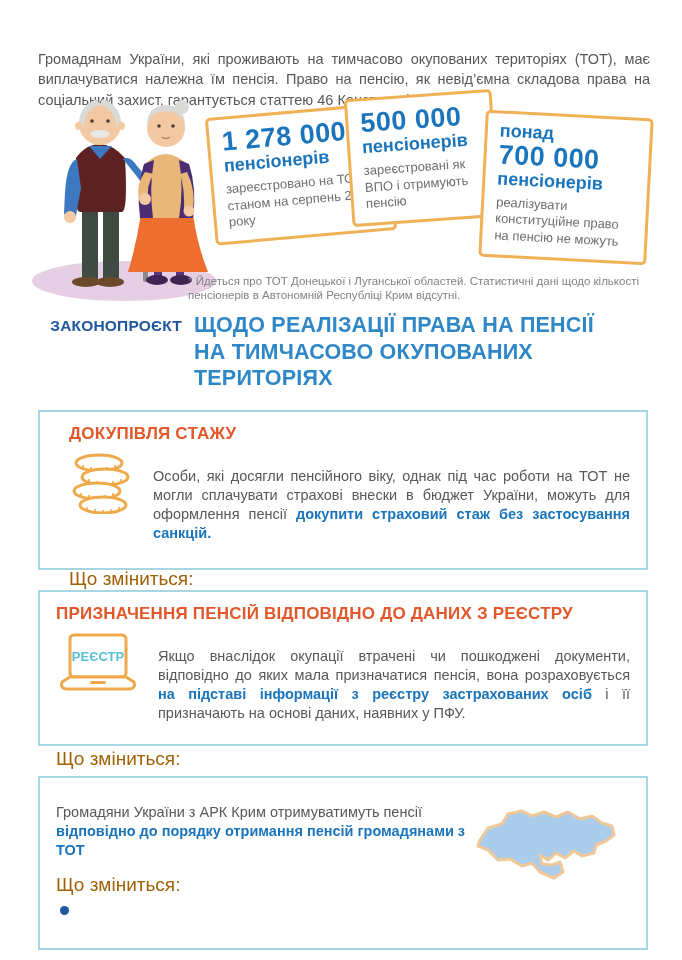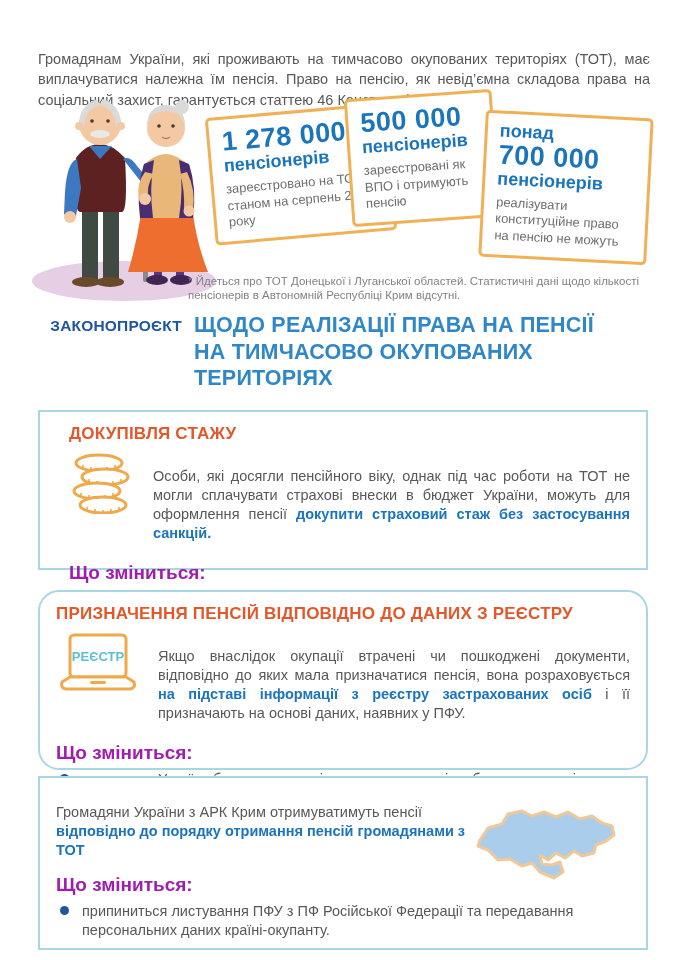--- a/index.html
+++ b/index.html
@@ -36,28 +36,28 @@
   .bill .bill-label{font-size:15.5px;font-weight:bold;letter-spacing:.2px;}
   .bill .bill-number{font-size:37px;font-weight:bold;line-height:.95;letter-spacing:.5px;}
   .bill .bill-proposes{font-size:15.5px;font-weight:bold;margin-top:3px;}
   .headline-right{color:#2f87c7;font-weight:bold;font-size:21.5px;line-height:1.24;letter-spacing:.2px;}
   
   .box{
     position:absolute;left:38px;width:610px;box-sizing:border-box;
     border:2px solid #a9d6e3;background:#fff;padding:10px 16px 10px;
   }
   .box1{top:410px;height:160px;padding-left:29px;}
-  .box2{top:590px;height:180px;border-radius:21px;}
+  .box2{top:590px;height:156px;}
   .box3{top:776px;height:174px;}
   .sec-title{font-size:17px;font-weight:bold;color:#e2582b;letter-spacing:.2px;margin:2px 0 8px;}
   .body-row{display:flex;gap:18px;align-items:flex-start;}
   .body-row .icon{flex:none;}
   .sec-body{font-size:14.5px;line-height:1.32;text-align:justify;color:#57585a;}
   .sec-body .b{font-weight:bold;color:#1b75bc;}
-  .changes{font-size:19px;font-weight:bold;color:#a21caf;margin:4px 0 6px;}
+  .changes{font-size:19px;font-weight:normal;color:#a16207;margin:10px 0 6px;}
   .bullets{margin:0;padding:0;list-style:none;}
   .bullets li{
     position:relative;padding-left:26px;font-size:14.5px;line-height:1.3;color:#57585a;margin-bottom:2px;
   }
   .bullets li .dot{
     position:absolute;left:4px;top:4px;width:9px;height:9px;border-radius:50%;background:#1e56a0;
   }
   .box3 .body-wrap{width:430px;}
   .map{position:absolute;right:22px;top:24px;}
 </style>
@@ -198,17 +198,17 @@
     <div class="body-wrap">
       <p class="sec-body" style="text-align:left">
         <span>Громадяни України з АРК Крим отримуватимуть пенсії </span><span class="b">відповідно до порядку отримання пенсій громадянами з ТОТ</span><span></span>
       </p>
     </div>
     <svg class="map" width="156" height="96" viewBox="0 0 156 96">
       <path d="M12,38 L20,26 L34,22 L40,12 L54,9 L64,14 L76,10 L88,15 L100,10 L112,17 L124,14 L134,21 L144,24 L146,33 L138,39 L128,43 L126,51 L114,54 L106,49 L97,56 L88,51 L80,58 L72,53 L74,62 L84,63 L92,60 L95,70 L86,76 L72,70 L64,61 L54,64 L42,57 L30,58 L20,48 L10,44 Z" fill="#a9cdeb" stroke="#efc89a" stroke-width="3" stroke-linejoin="round"></path>
     </svg>
     <div class="changes">Що зміниться:</div>
     <ul class="bullets">
-      <li><span class="dot"></span><span>припиниться листування ПФУ з ПФ Російської Федерації та передавання персональних даних країні-окупанту.</span></li>
+      <li><span class="dot"></span></li>
     </ul>
   </section>
 
 </div>
 
 </body></html>

